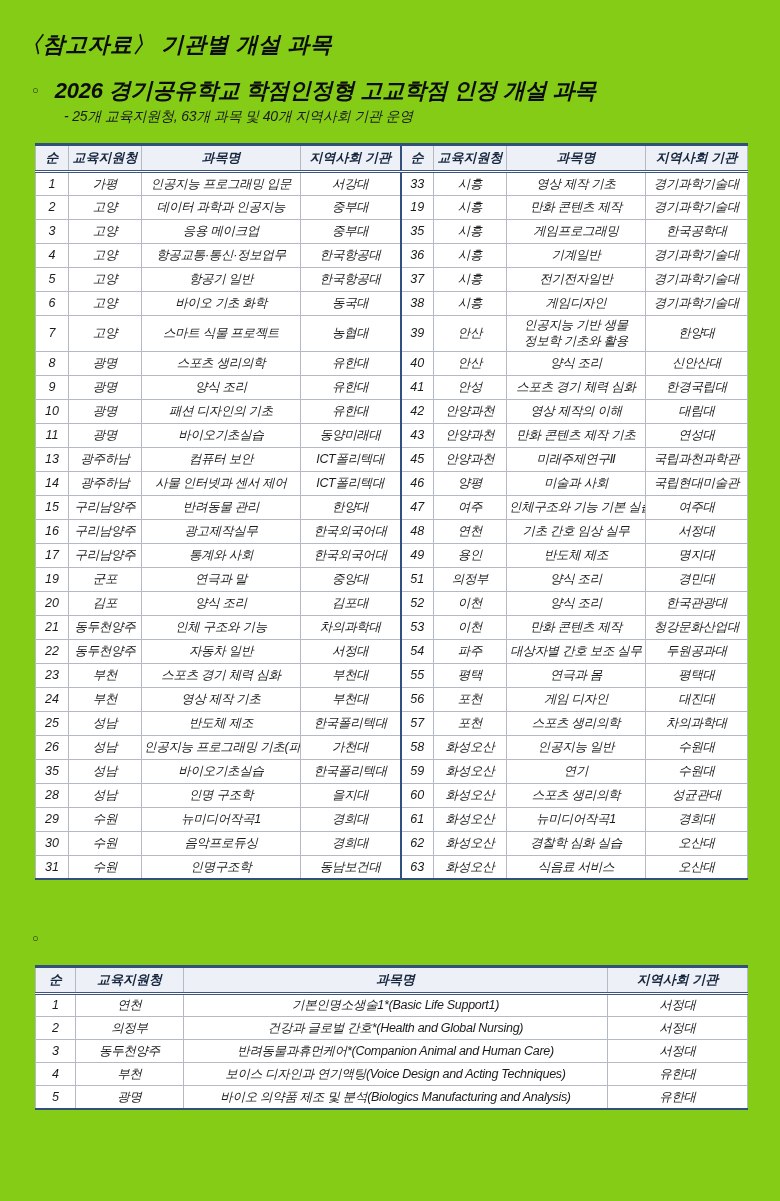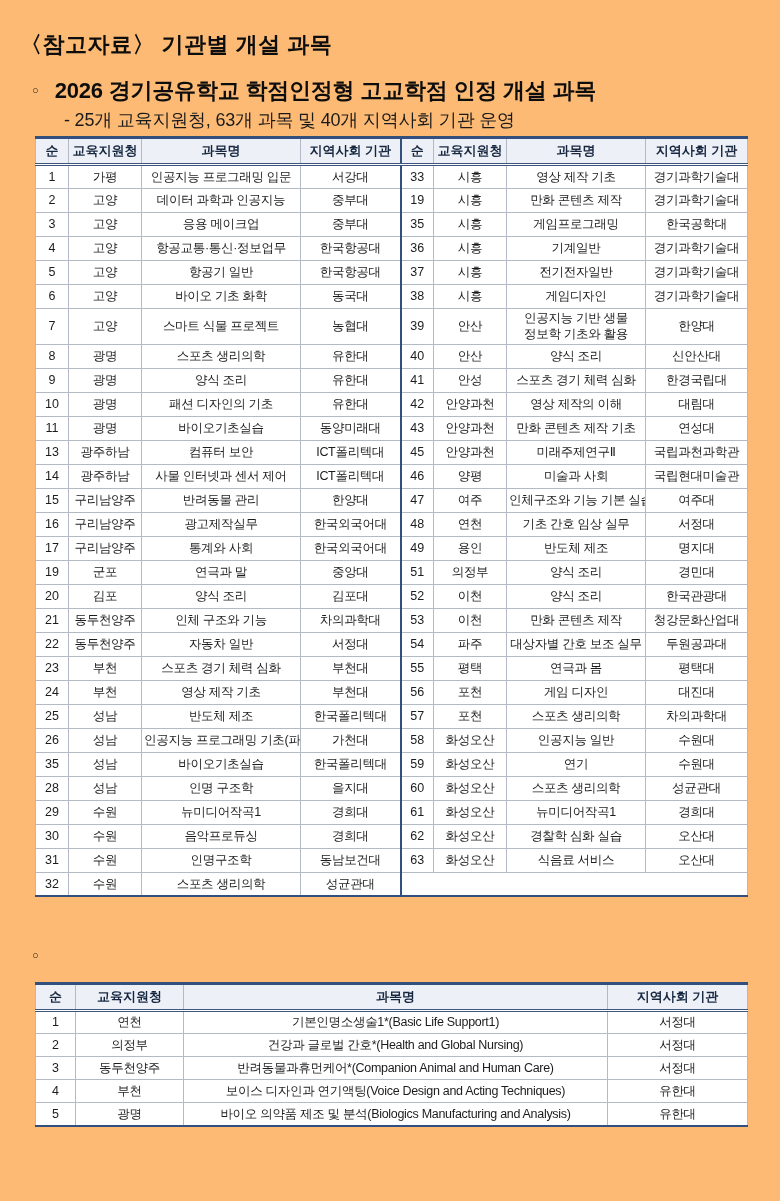--- a/index.html
+++ b/index.html
@@ -1,25 +1,26 @@
 <!DOCTYPE html>
 <html><head>
 <meta charset="utf-8">
 <style>
   * { box-sizing: border-box; }
   html, body { margin: 0; padding: 0; background: #ffffff; }
   .page {
     position: relative;
     width: 780px;
     height: 1201px;
-    background: #fdba74;
+    background: #84cc16;
     font-family: "Liberation Sans", "DejaVu Sans", sans-serif;
     color: #111111;
     padding: 26px 33px 0 20px;
     overflow: hidden;
+    font-style: italic;
   }
   .doc-title {
     font-size: 22px;
     font-weight: bold;
     letter-spacing: 0.5px;
     margin: 4px 0 20px 0;
     color: #0d0d0d;
   }
   .section-head {
     display: flex;
@@ -34,22 +35,22 @@
     color: #222;
   }
   .section-head .sec-title {
     font-size: 22px;
     font-weight: bold;
     line-height: 21px;
     color: #0d0d0d;
     letter-spacing: -0.2px;
   }
   .sec-subtitle {
-    font-size: 18px;
-    margin: 0 0 4px 44px;
+    font-size: 14px;
+    margin: 0 0 17px 44px;
     color: #1a1a1a;
     letter-spacing: -0.2px;
   }
   table.course {
     border-collapse: collapse;
     table-layout: fixed;
     width: 712px;
     margin-left: 15px;
     background: #ffffff;
   }
@@ -405,27 +406,20 @@
         <tr>
           <td class="c-no">31</td>
           <td class="c-office">수원</td>
           <td class="c-subject">인명구조학</td>
           <td class="c-org">동남보건대</td>
           <td class="c-no divider">63</td>
           <td class="c-office">화성오산</td>
           <td class="c-subject">식음료 서비스</td>
           <td class="c-org">오산대</td>
         </tr>
-        <tr>
-          <td class="c-no">32</td>
-          <td class="c-office">수원</td>
-          <td class="c-subject">스포츠 생리의학</td>
-          <td class="c-org">성균관대</td>
-          <td class="divider empty-cell" colspan="4"></td>
-        </tr>
       </tbody>
   </table>
 
   <div class="gap-2"></div>
 
   <div class="section-head">
     <span class="bullet">○</span>
   </div>
   <div class="gap-1"></div>
 

